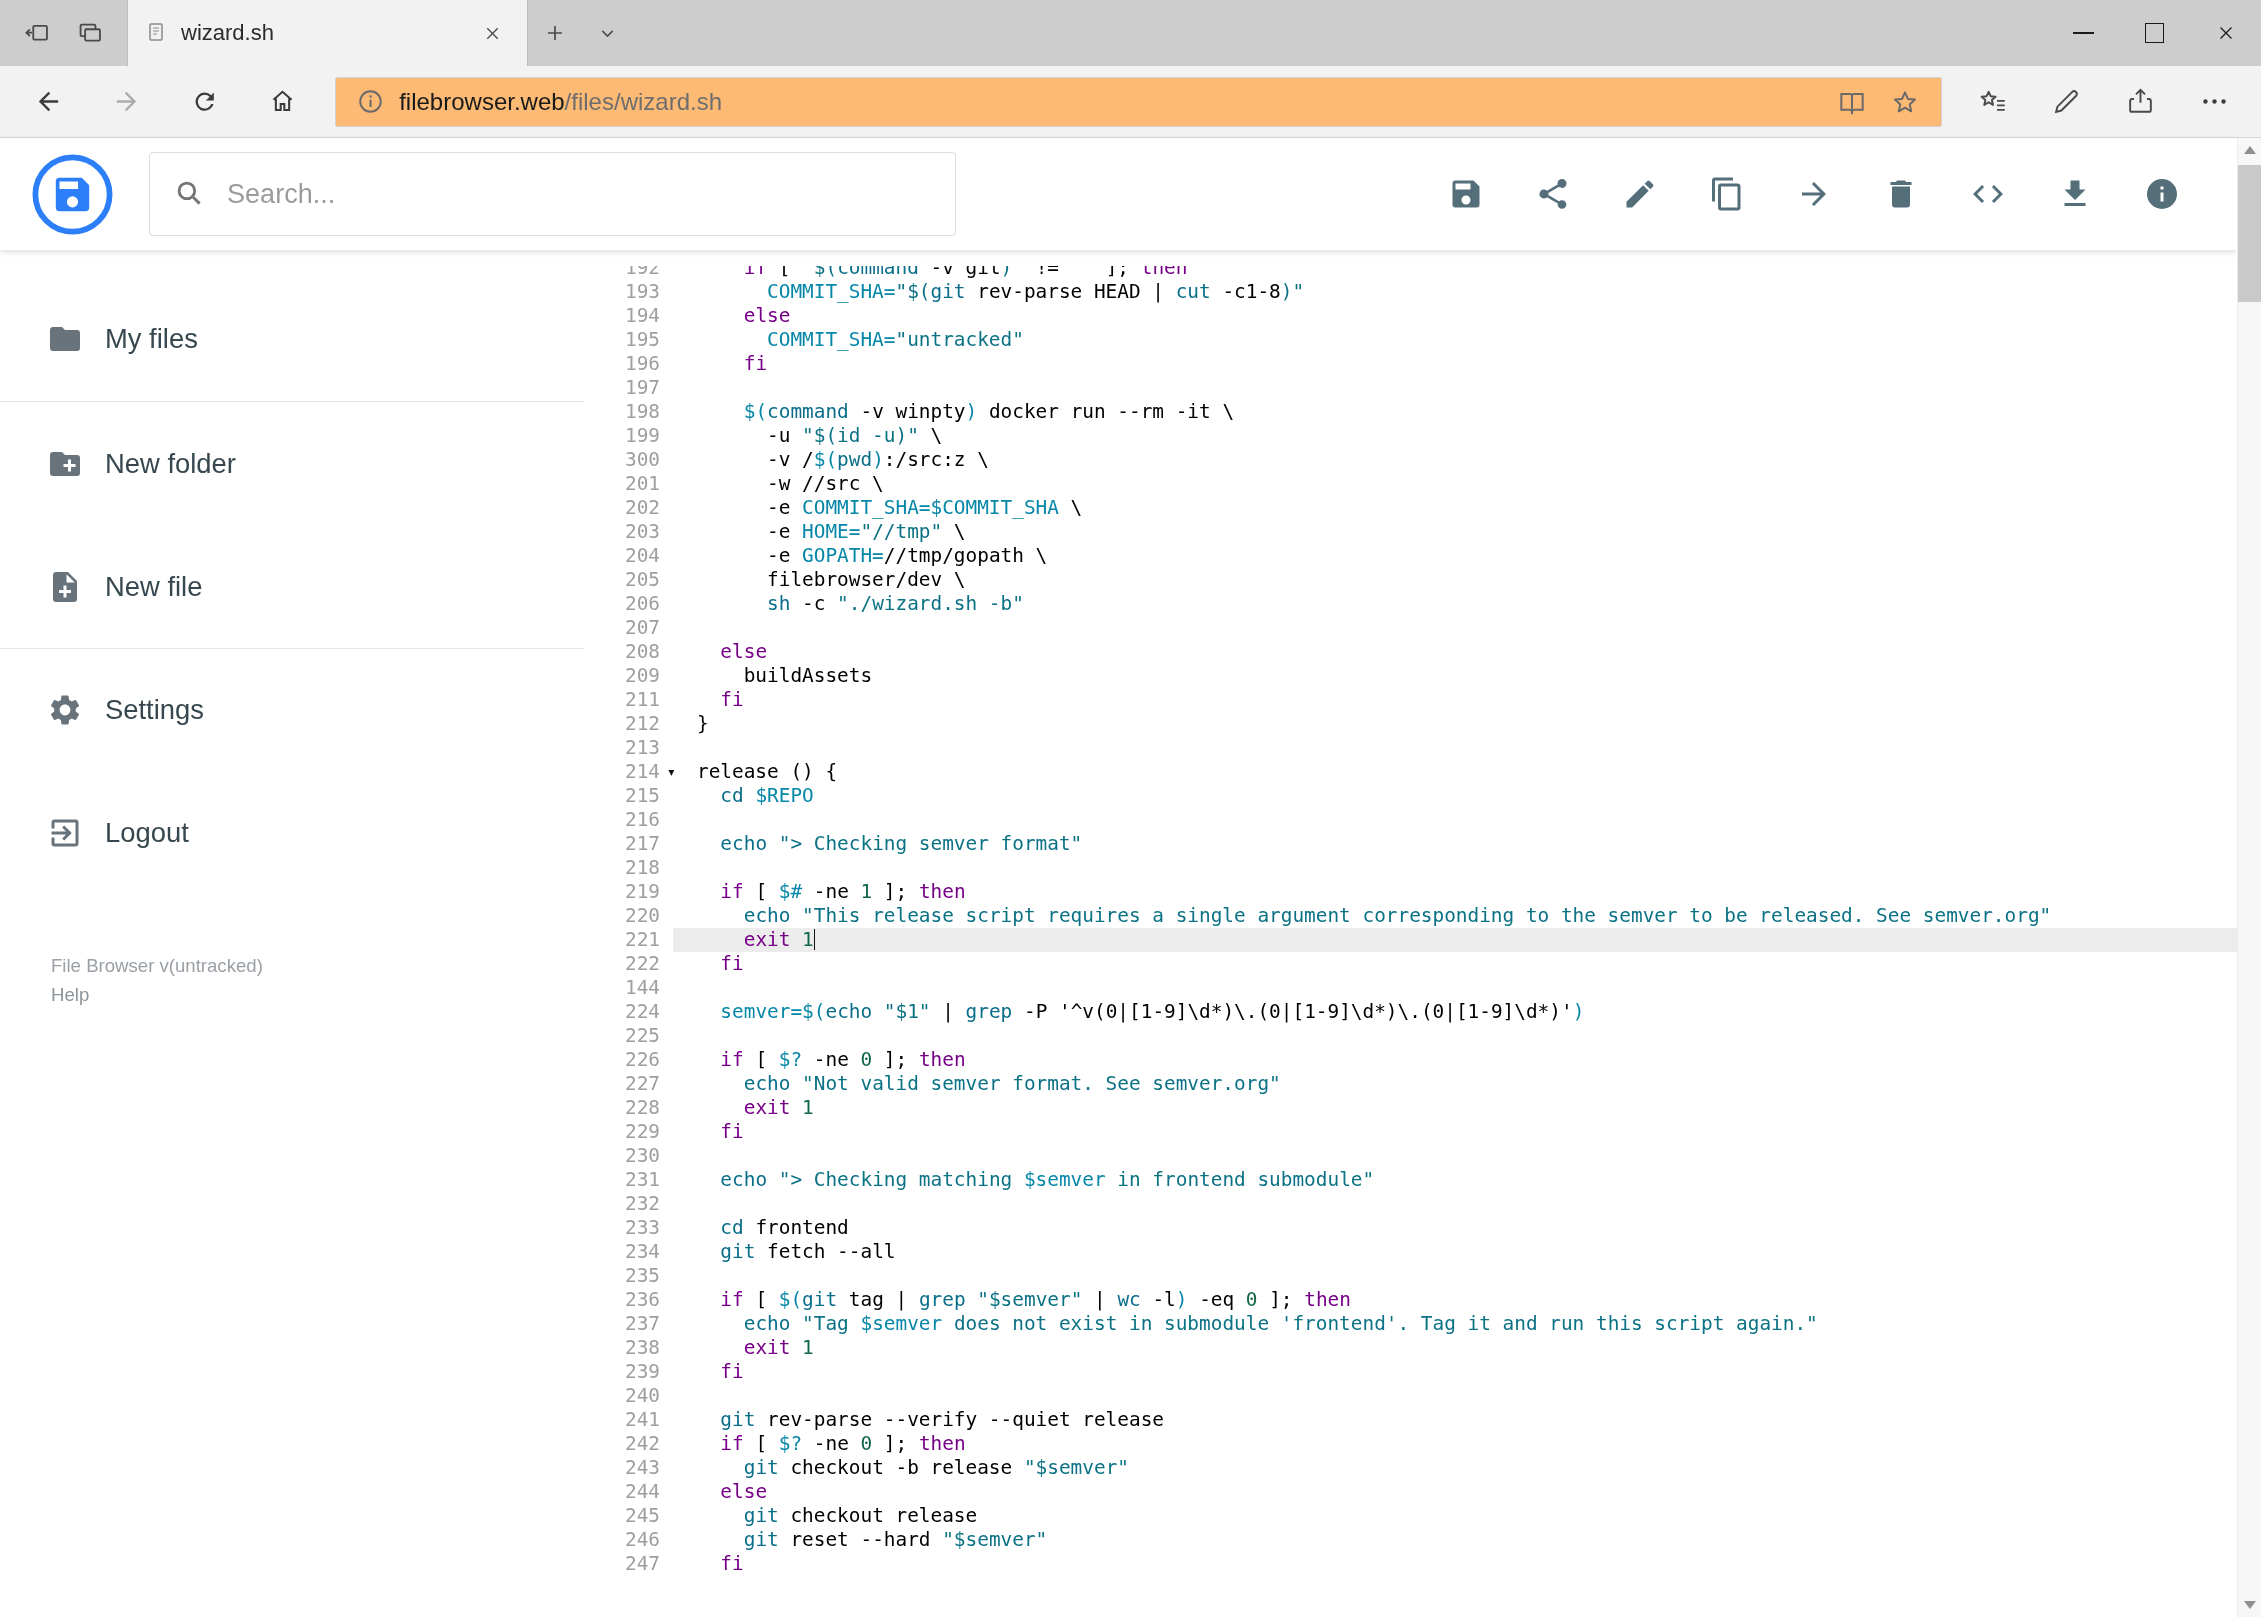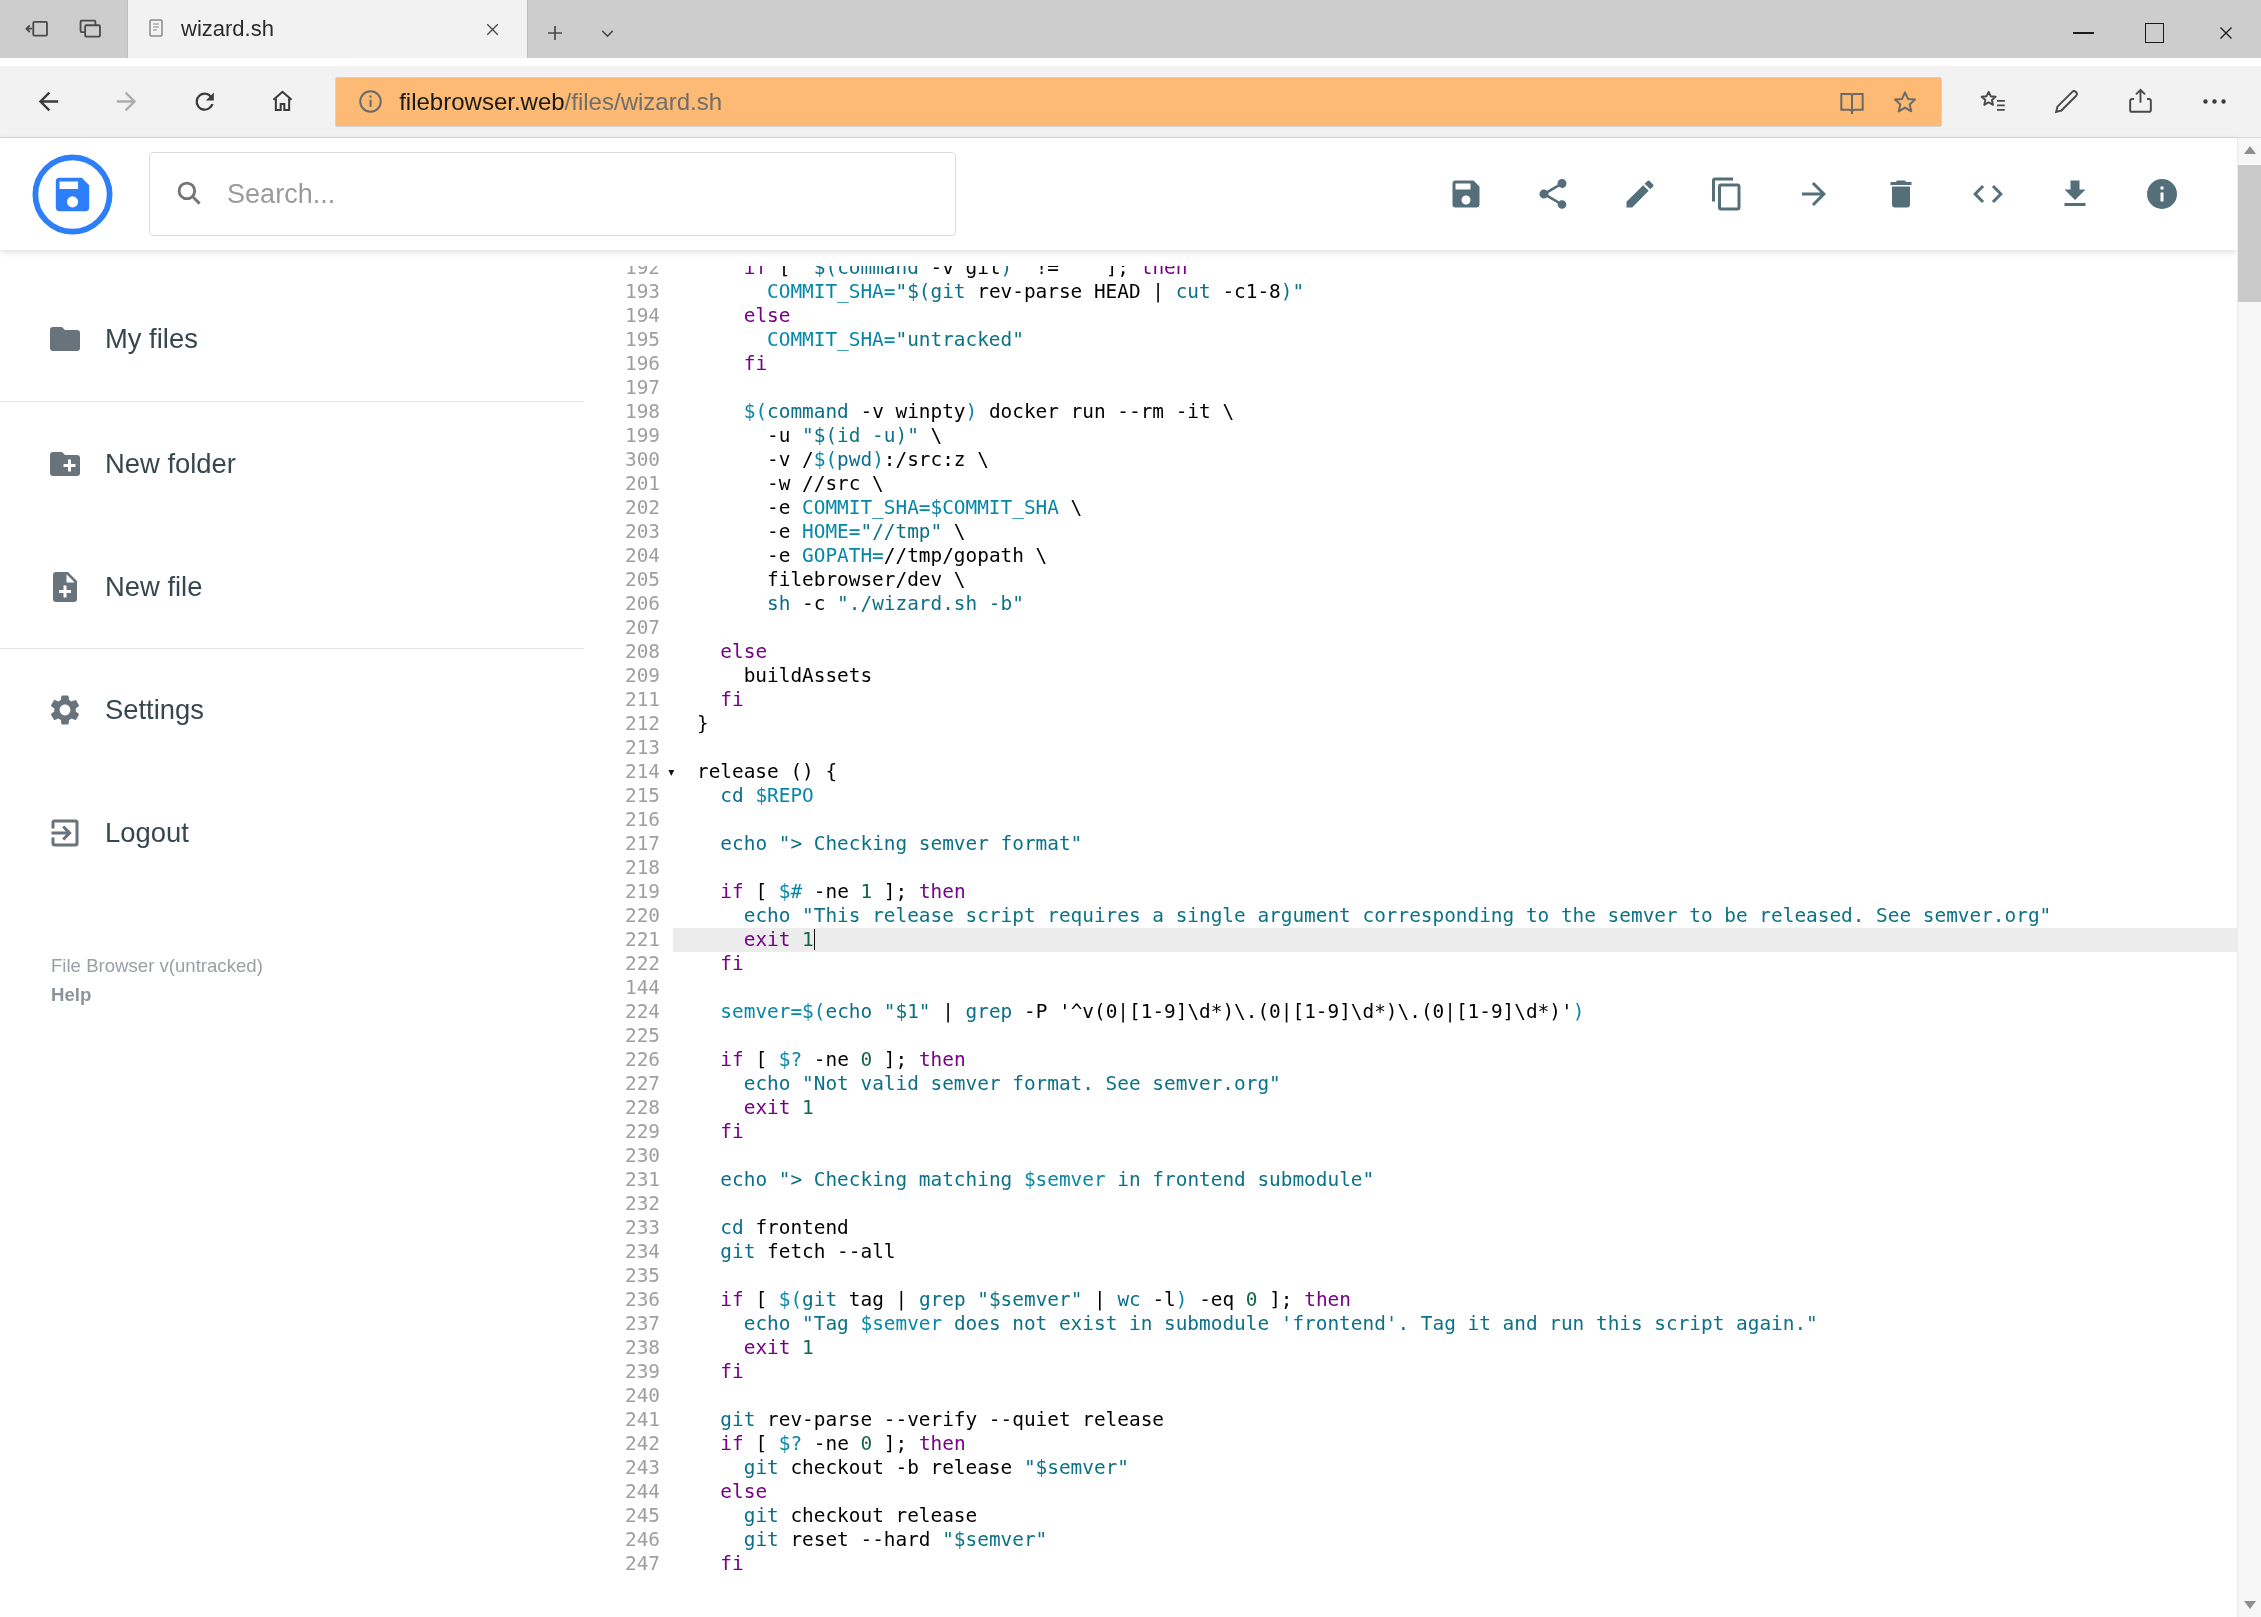--- a/index.html
+++ b/index.html
@@ -2,21 +2,21 @@
 <html style="font-size:13px"><head>
 <meta charset="utf-8">
 <title>wizard.sh</title>
 <style>
   * { margin:0; padding:0; box-sizing:border-box; }
   html,body { width:2261px; height:1617px; overflow:hidden; }
   body { font-family:"Liberation Sans", sans-serif; background:#fff; position:relative; }
   button { font-family:inherit; cursor:pointer; }
 
   
-  .tabstrip { position:absolute; top:0; left:0; width:100%; height:58px; background:#cdcdcd; display:flex; align-items:stretch; }
+  .tabstrip { position:absolute; top:0; left:0; width:100%; height:66px; background:#cdcdcd; display:flex; align-items:stretch; }
   .strip-icons { display:flex; align-items:center; gap:8px; padding:0 14.5px; }
   .strip-btn { width:45px; height:45px; border:none; background:none; display:flex; align-items:center; justify-content:center; }
   .tab { width:401px; background:#f2f2f2; display:flex; align-items:center; padding:0 16px; gap:13px; border-left:0.8px solid #bdbdbd; border-right:0.8px solid #bdbdbd; }
   .tab-title { flex:1; font-size:22px; color:#2b2b2b; white-space:nowrap; overflow:hidden; }
   .tab-close { border:none; background:none; width:37px; height:37px; display:flex; align-items:center; justify-content:center; }
   .newtab, .tabchev { border:none; background:none; width:53px; height:66px; display:flex; align-items:center; justify-content:center; }
   .wincontrols { margin-left:auto; display:flex; }
   .wincontrols button { width:71px; height:66px; border:none; background:none; display:flex; align-items:center; justify-content:center; }
   .min-bar { width:21px; height:1.6px; background:#1a1a1a; }
   .max-box { width:19.4px; height:19.4px; border:1.6px solid #1a1a1a; }
@@ -42,21 +42,21 @@
   .actions { margin-left:auto; margin-right:57px; display:flex; gap:51px; }
   .action-btn { width:36px; height:36px; border:none; background:none; padding:0; display:flex; align-items:center; justify-content:center; }
 
   
   .sidebar { position:absolute; top:266px; left:0; width:584px; bottom:0; background:#fff; }
   .side-item { position:absolute; left:0; width:100%; height:61px; display:flex; align-items:center; padding-left:47px; gap:22px; cursor:pointer; }
   .side-item svg { flex:none; }
   .side-label { font-size:27.4px; color:#37474f; }
   .divider { position:absolute; left:0; width:100%; height:0.8px; background:#e6e6e6; }
   .credits { position:absolute; left:51px; top:685px; font-size:18.6px; color:#9aa0a6; line-height:29px; }
-  .credits .help { color:#8b949b; cursor:pointer;font-weight:bold; }
+  .credits .help { color:#8b949b; cursor:pointer; }
 
   
   .editor { position:absolute; left:584px; top:266px; right:24px; bottom:0; background:#fff; overflow:hidden; }
   .code-lines { margin-top:-9.7px; }
   .line { display:flex; height:24px; }
   .gutter { flex:0 0 89px; padding-right:13px; text-align:right; font:19.4px/24px "DejaVu Sans Mono", monospace; color:#9e9e9e; position:relative; }
   .code { flex:1; font:19.4px/24px "DejaVu Sans Mono", monospace; color:#000; white-space:pre; padding-left:24px; }
   .line.active .code { background:#ececec; }
   .t-k { color:#770088; }
   .t-b { color:#0a6e8a; }

